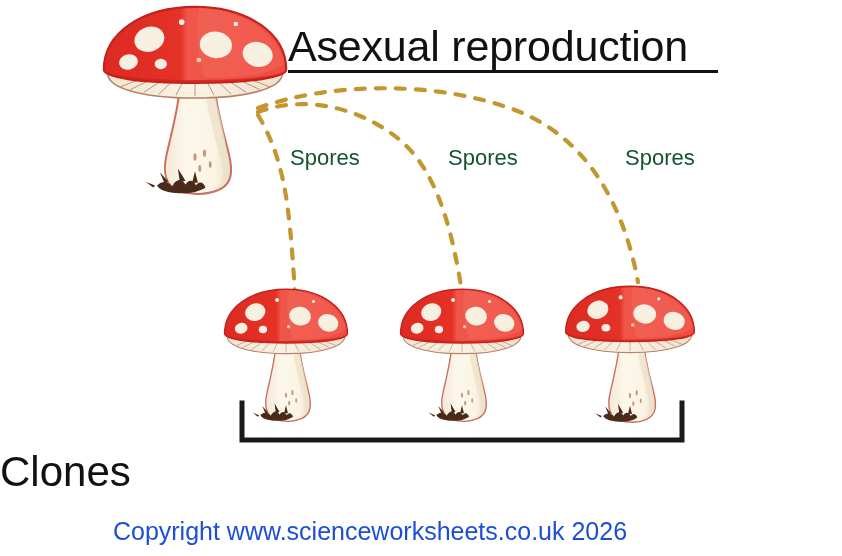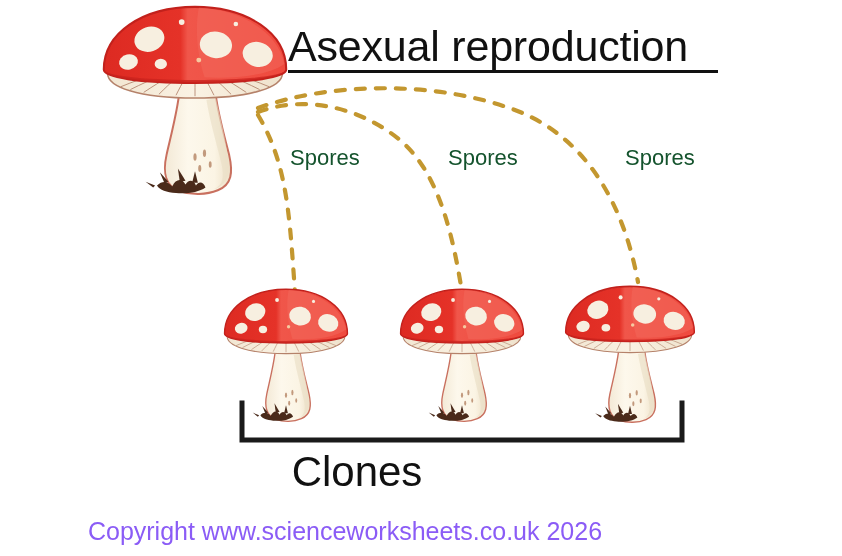--- a/index.html
+++ b/index.html
@@ -50,37 +50,38 @@
   }
   #spores-1 { left: 290px; top: 145px; }
   #spores-2 { left: 448px; top: 145px; }
   #spores-3 { left: 625px; top: 145px; }
 
   
   #clones-label {
     left: 0px;
     top: 448px;
     width: 714px;
-    text-align: center;
+    text-align: left;
     font-size: 42px;
     line-height: 48px;
     color: #111111;
   }
   
 
   
   #footer {
     left: 0px;
     top: 516px;
     width: 690px;
     text-align: center;
     font-size: 25px;
     line-height: 30px;
-    color: #8b5cf6;
+    color: #1d4ed8;
     white-space: nowrap;
+    padding-left: 25px;
   }
 
   svg { display: block; }
   .layer { position: absolute; left: 0; top: 0; }
 </style>
 </head>
 <body>
 
 <div id="stage">
 

